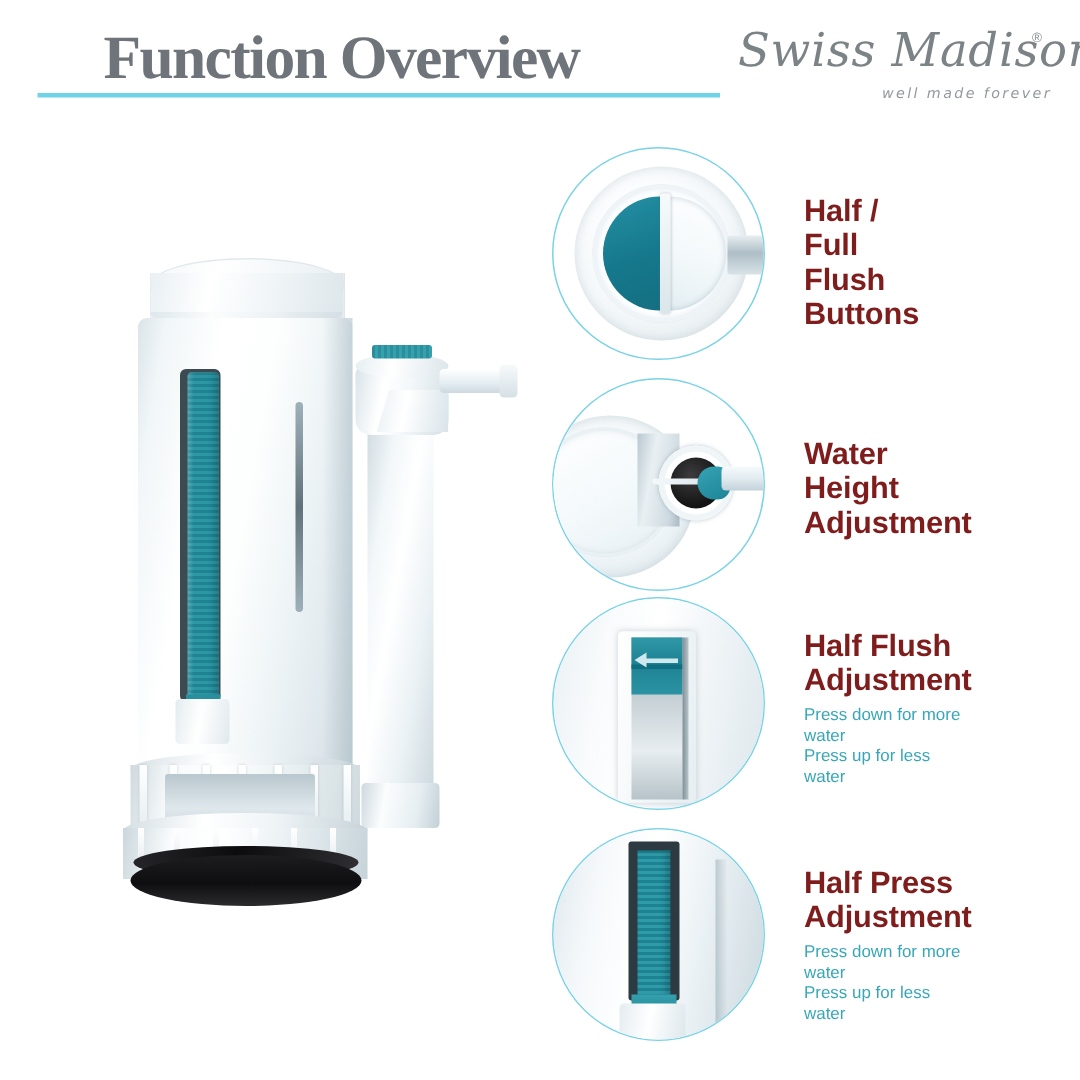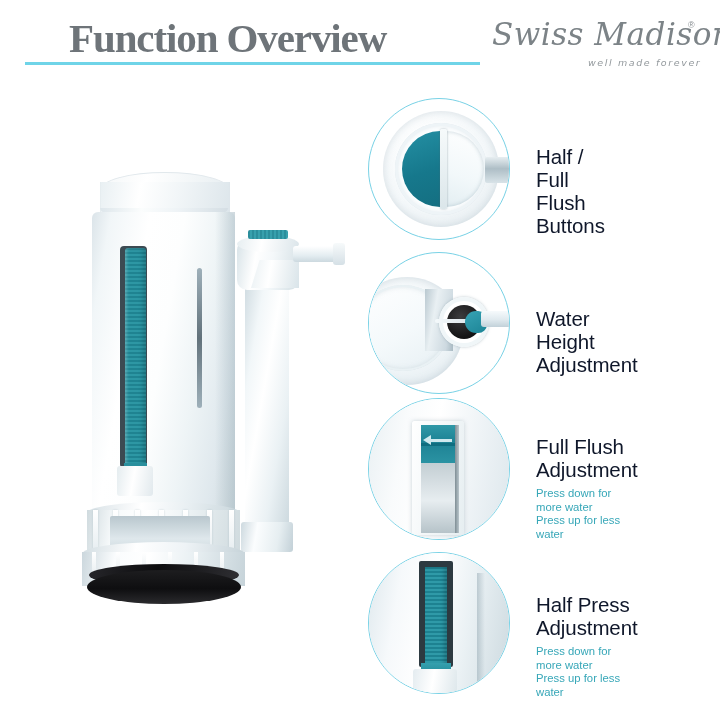--- a/index.html
+++ b/index.html
@@ -202,24 +202,23 @@
   .callout{position:absolute;}
   .circle{
     position:absolute;left:0;top:0;width:140px;height:140px;
     border-radius:50%;
     border:1.6px solid #79d2e6;
     overflow:hidden;
     background:#ffffff;
   }
   .ctext{position:absolute;left:168px;}
   .ctitle{
-    color:#0f172a;font-size:20.5px;font-weight:normal;
+    color:#7f1d1d;font-size:20.5px;font-weight:bold;
     line-height:1.12;letter-spacing:-0.1px;
     white-space:pre-line;
-    margin-top:16px;
   }
   .csub{
     color:#37a7b8;font-size:11.3px;line-height:1.22;
     margin-top:5px;white-space:pre-line;
   }
 
   
   .c1-outer{
     position:absolute;left:14px;top:12px;width:116px;height:116px;border-radius:50%;
     background:radial-gradient(circle at 36% 30%,#ffffff 0%,#f4f8fa 55%,#e2eaee 100%);
@@ -460,21 +459,21 @@
       <div class="c3-bg"></div>
       <div class="c3-frame"></div>
       <div class="c3-window"></div>
       <div class="c3-teal"></div>
       <div class="c3-teal-line"></div>
       <div class="c3-arrow-tail"></div>
       <div class="c3-arrow"></div>
       <div class="c3-edge"></div>
     </div>
     <div class="ctext" style="top:22px;">
-      <div class="ctitle">Full Flush
+      <div class="ctitle">Half Flush
 Adjustment</div>
       <div class="csub">Press down for more water
 Press up for less water</div>
     </div>
   </div>
 
   <div class="callout" style="left:368px;top:552px;">
     <div class="circle">
       <div class="c4-bg"></div>
       <div class="c4-slot"></div>

